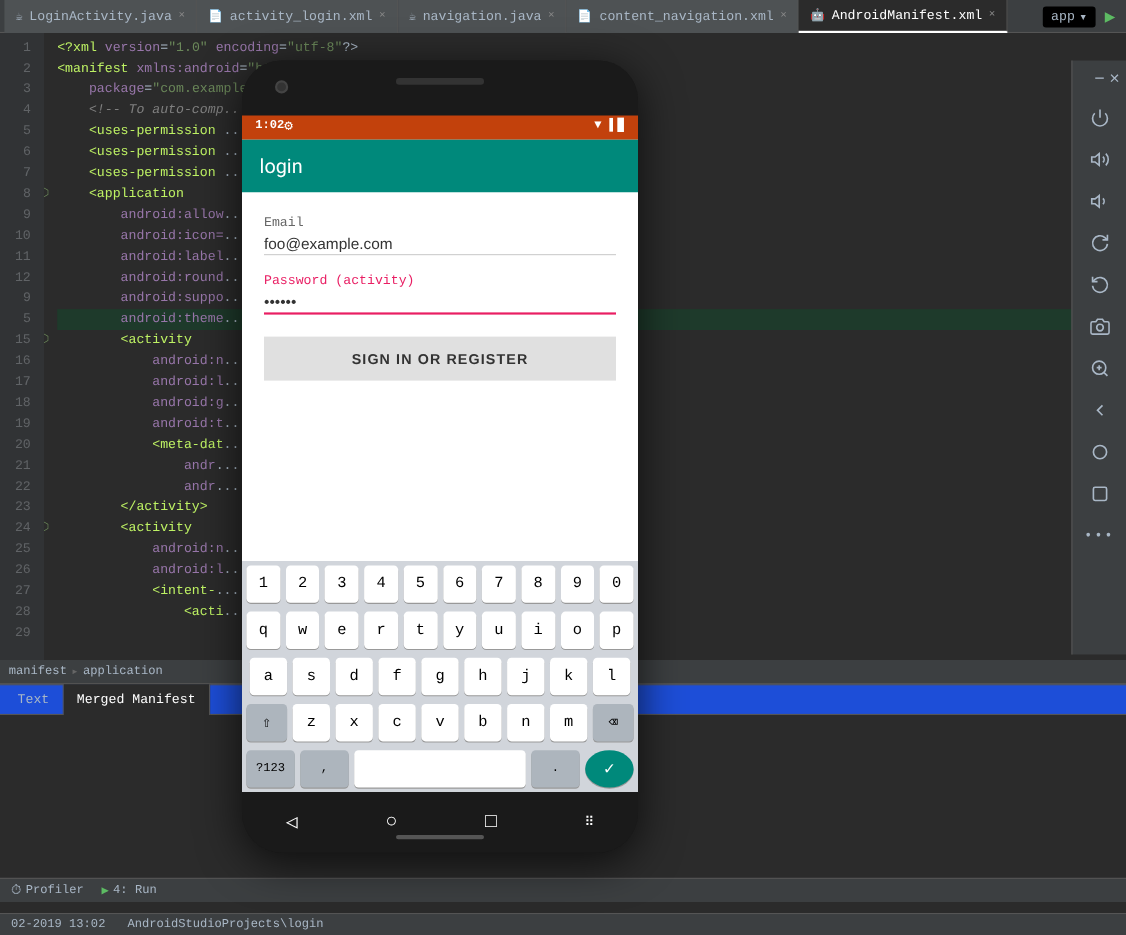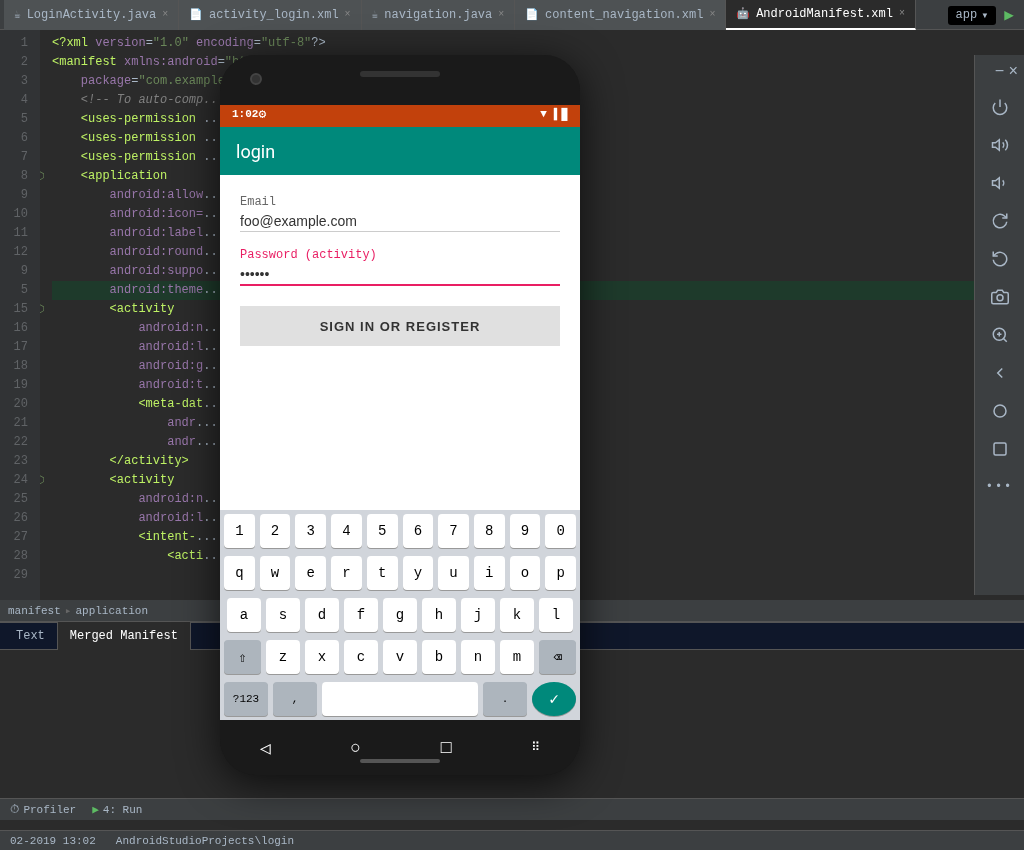--- a/index.html
+++ b/index.html
@@ -83,21 +83,21 @@
     }
     .kw { color: #bef264; }
     .attr { color: #9876aa; }
     .val { color: #6a8759; }
     .cm { color: #808080; font-style: italic; }
 
     
     .bottom-tabs {
       display: flex;
       align-items: center;
-      background: #0f172a;
+      background: #1d4ed8;
       height: 28px;
       border-top: 1px solid #555;
       border-bottom: 1px solid #555;
       padding-left: 4px;
     }
     .bottom-tab {
       padding: 0 12px;
       height: 28px;
       display: flex;
       align-items: center;

